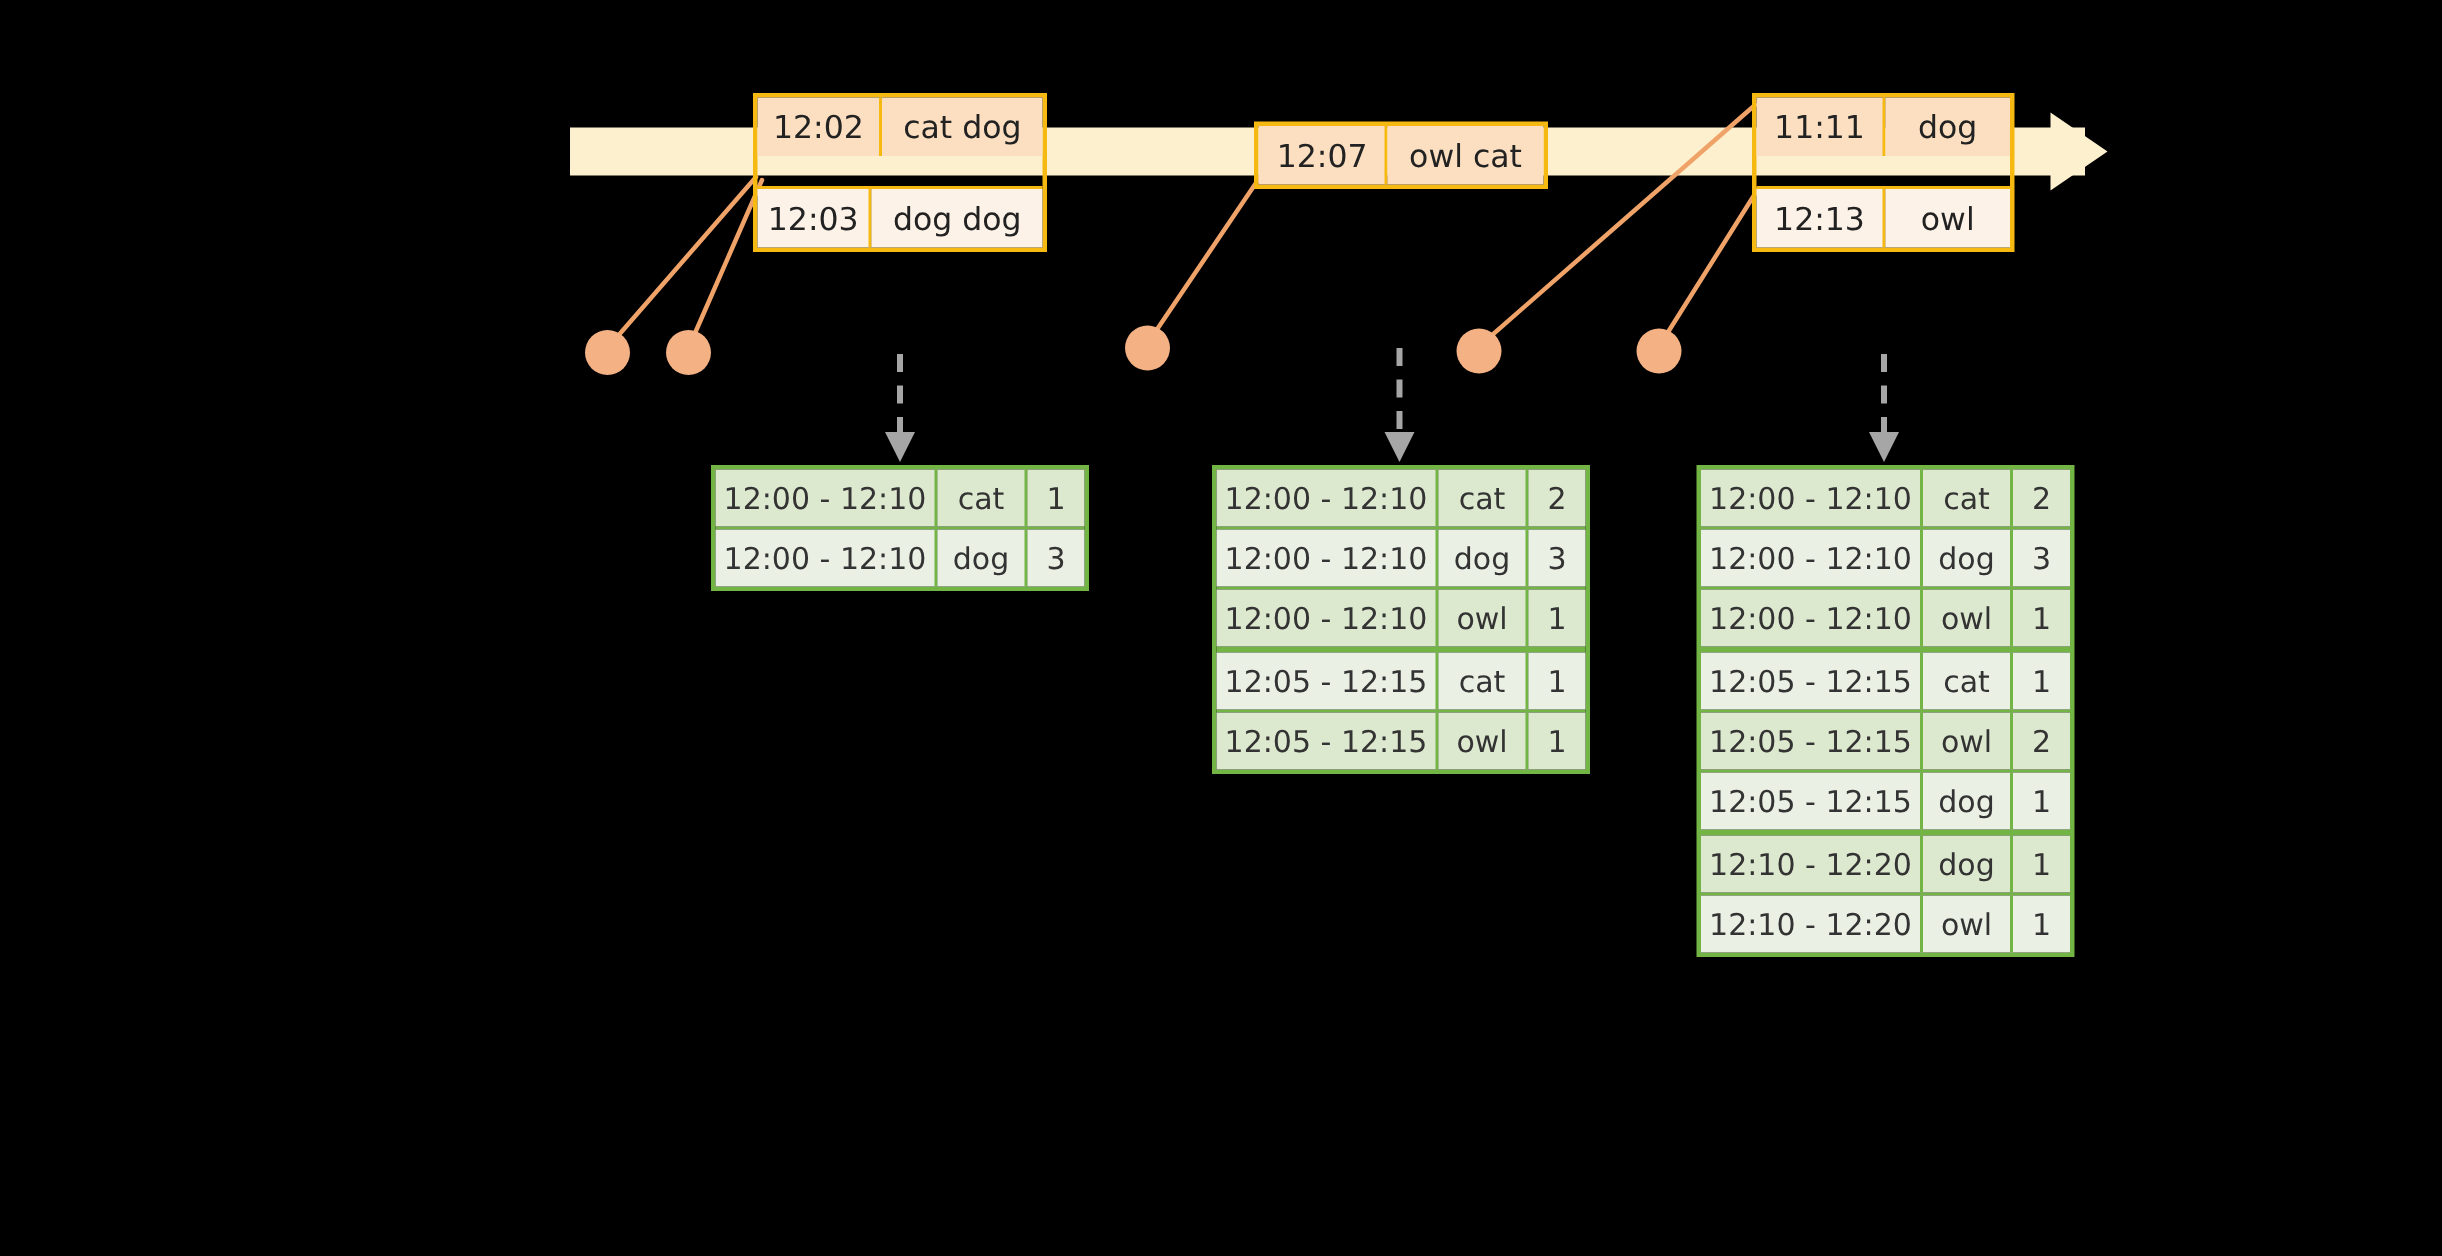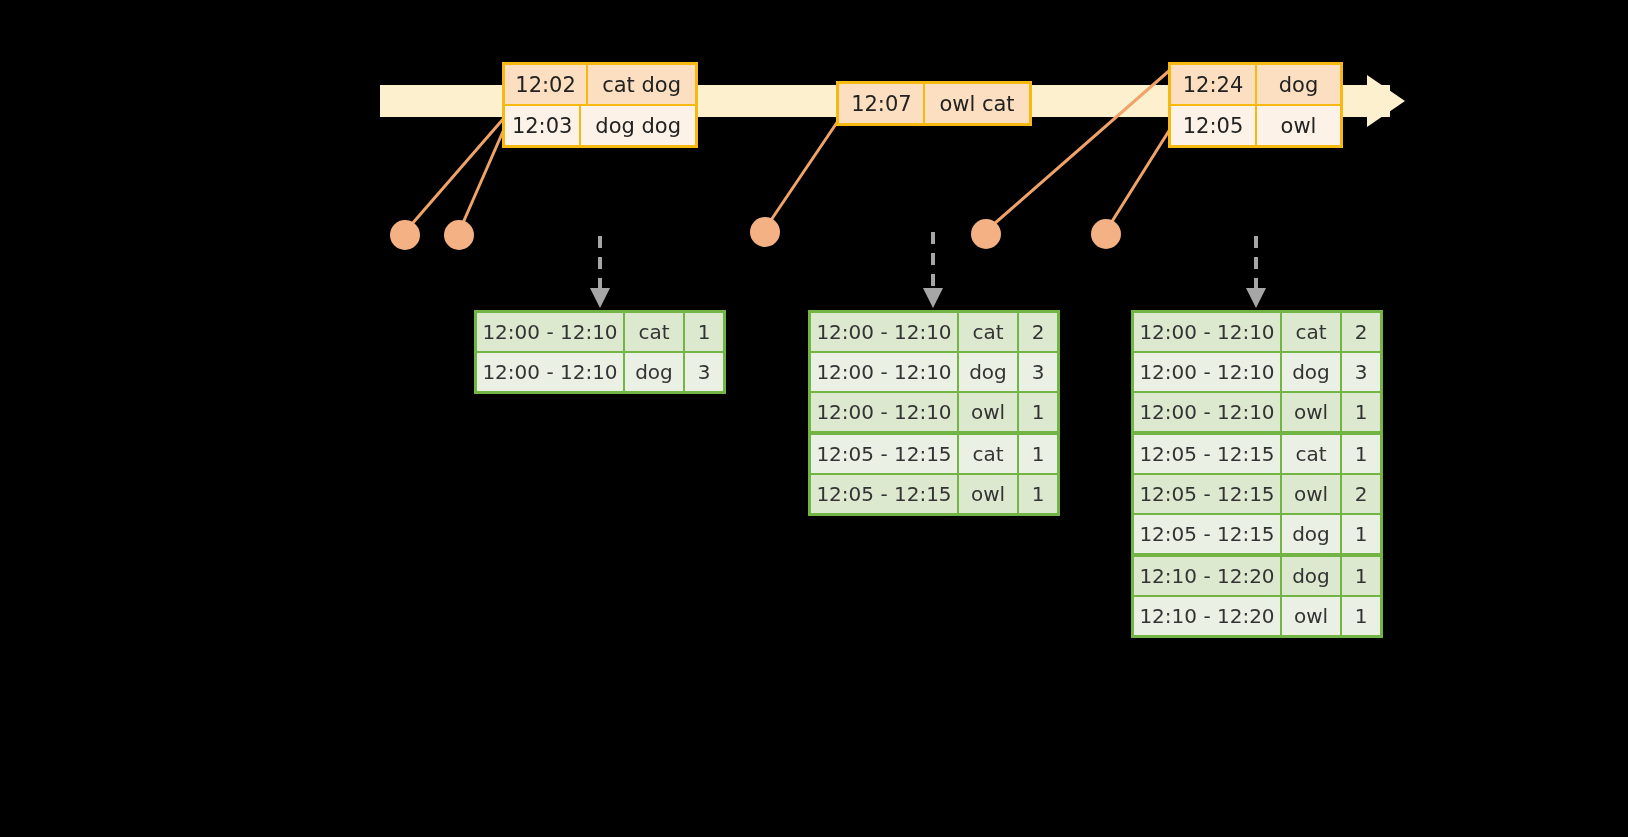--- a/index.html
+++ b/index.html
@@ -54,20 +54,21 @@
     box-sizing: border-box;
     display: flex;
     flex-direction: column;
   }
   .evt-row {
     display: flex;
     height: 39px;
   }
   .evt-row + .evt-row {
     border-top: 2px solid #f6b911;
+    margin-top: 20px;
   }
   .evt-row.shade .evt-time,
   .evt-row.shade .evt-val { background: #fbdfc0; }
   .evt-row.plain .evt-time,
   .evt-row.plain .evt-val { background: #fdf2e7; }
   .evt-time {
     width: 84px;
     display: flex;
     align-items: center;
     justify-content: center;
@@ -171,25 +172,25 @@
 
   <div class="evt" id="evt-b">
     <div class="evt-row shade">
       <div class="evt-time">12:07</div>
       <div class="evt-val">owl cat</div>
     </div>
   </div>
 
   <div class="evt" id="evt-c">
     <div class="evt-row shade">
-      <div class="evt-time">12:24</div>
+      <div class="evt-time">11:11</div>
       <div class="evt-val">dog</div>
     </div>
     <div class="evt-row plain">
-      <div class="evt-time">12:05</div>
+      <div class="evt-time">12:13</div>
       <div class="evt-val">owl</div>
     </div>
   </div>
 
   <div class="rtab" id="rtab-1">
       <div class="rrow shade">
         <div class="rc rc-win">12:00 - 12:10</div>
         <div class="rc rc-key">cat</div>
         <div class="rc rc-cnt">1</div>
       </div>

